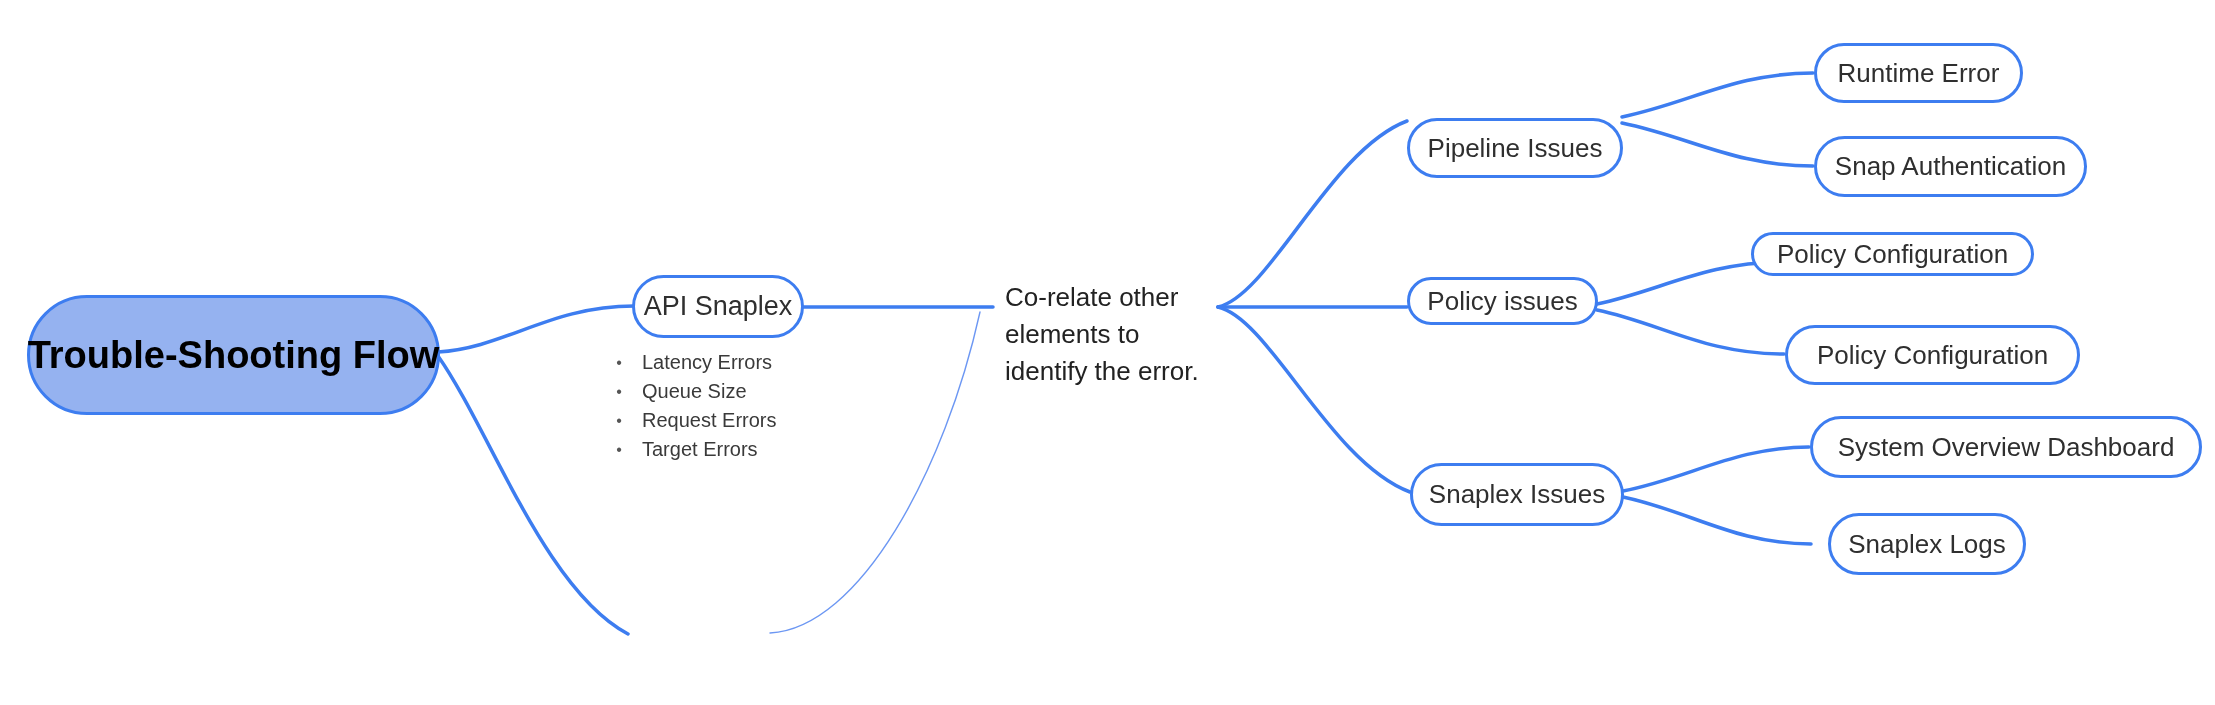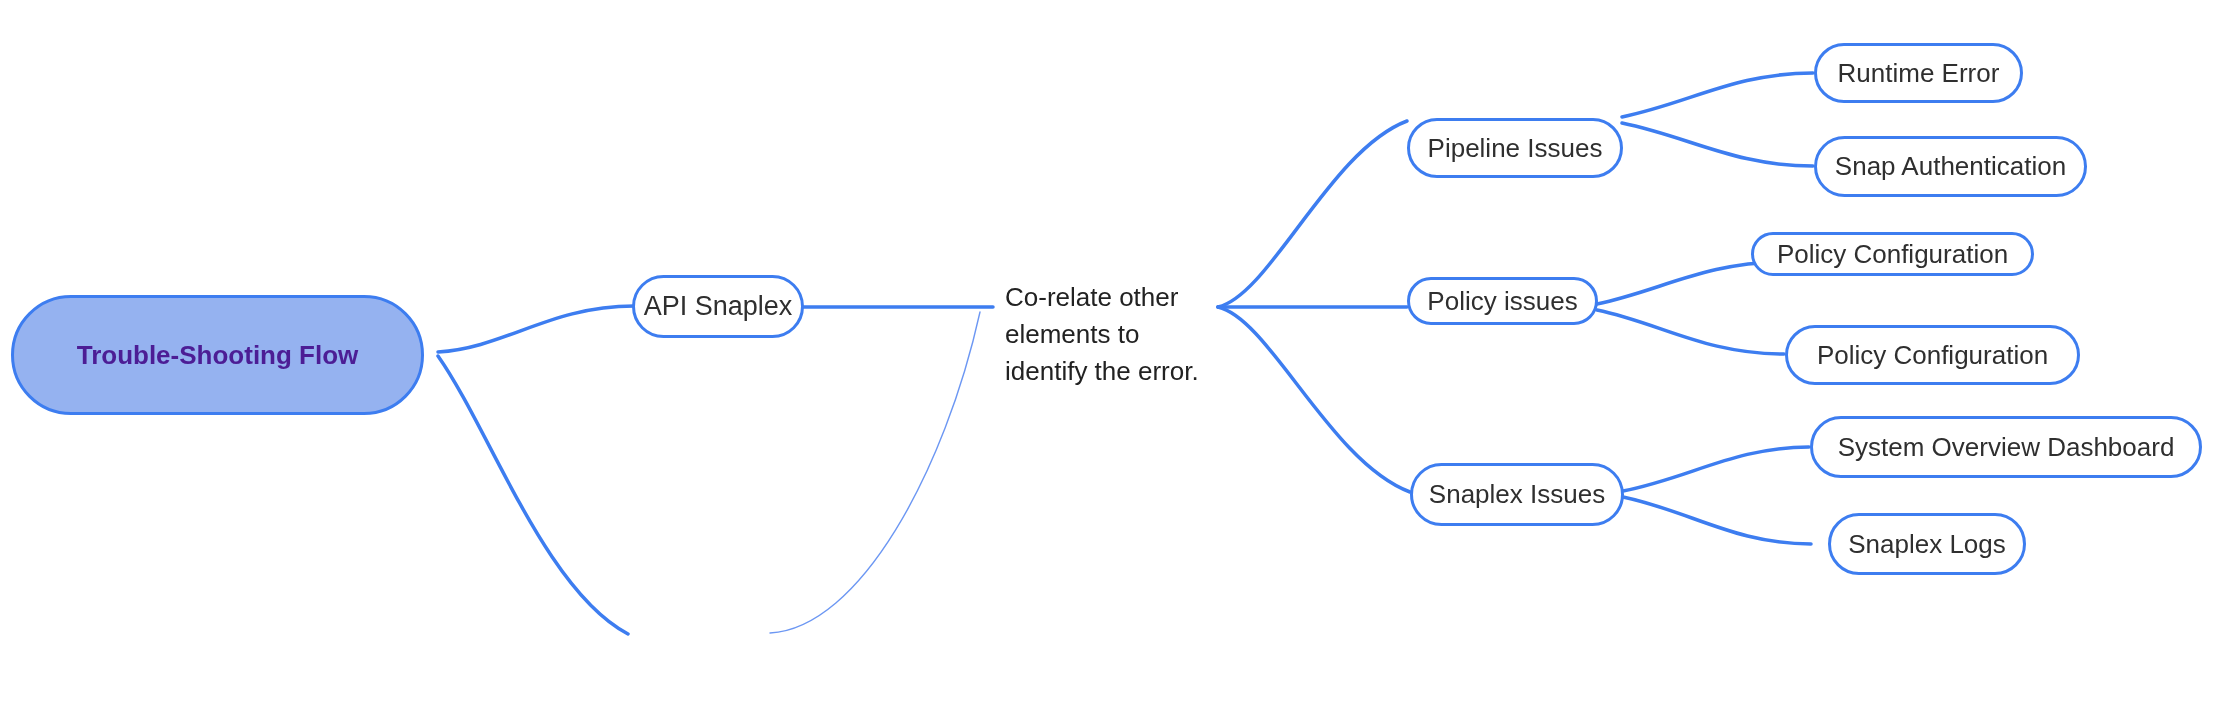--- a/index.html
+++ b/index.html
@@ -35,27 +35,27 @@
     border: 3px solid #3D7DF0;
     border-radius: 999px;
     display: flex;
     align-items: center;
     justify-content: center;
     color: #2F2F2F;
     font-size: 26px;
     white-space: nowrap;
   }
   .node-root {
-    left: 11px; top: 295px;
+    left: 27px; top: 295px;
     width: 413px; height: 120px;
     background: #95B2F0;
     border-color: #3D7DF0;
-    font-size: 26px;
+    font-size: 38px;
     font-weight: bold;
-    color: #4c1d95;
+    color: #000000;
   }
   .node-api-metrics { left: 632px; top: 275px; width: 172px; height: 63px; font-size: 27px; }
   .node-api-logs    { left: 628px; top: 605px; width: 140px; height: 62px; font-size: 27px; }
   .node-pipeline    { left: 1407px; top: 90px;  width: 216px; height: 60px; margin-top: 28px; }
   .node-policy      { left: 1407px; top: 277px; width: 191px; height: 48px; }
   .node-snaplex     { left: 1410px; top: 463px; width: 214px; height: 63px; }
   .node-runtime     { left: 1814px; top: 43px;  width: 209px; height: 60px; }
   .node-snapconf    { left: 1814px; top: 136px; width: 273px; height: 61px; }
   .node-polconf     { left: 1751px; top: 232px; width: 283px; height: 44px; }
   .node-polauth     { left: 1785px; top: 325px; width: 295px; height: 60px; }
@@ -115,20 +115,26 @@
   </svg>
 
   <div class="node node-root">
     <span>Trouble-Shooting Flow</span>
   </div>
 
   <div class="node node-api-metrics">
     <span>API Snaplex</span>
   </div>
 
+  <div class="bullet-list">
+    <div class="bullet-item">Latency Errors</div>
+    <div class="bullet-item">Queue Size</div>
+    <div class="bullet-item">Request Errors</div>
+    <div class="bullet-item">Target Errors</div>
+  </div>
 
 
   <div class="note-text">Co-relate other elements to identify the error.</div>
 
   <div class="node node-pipeline">
     <span>Pipeline Issues</span>
   </div>
   <div class="node node-runtime">
     <span>Runtime Error</span>
   </div>

